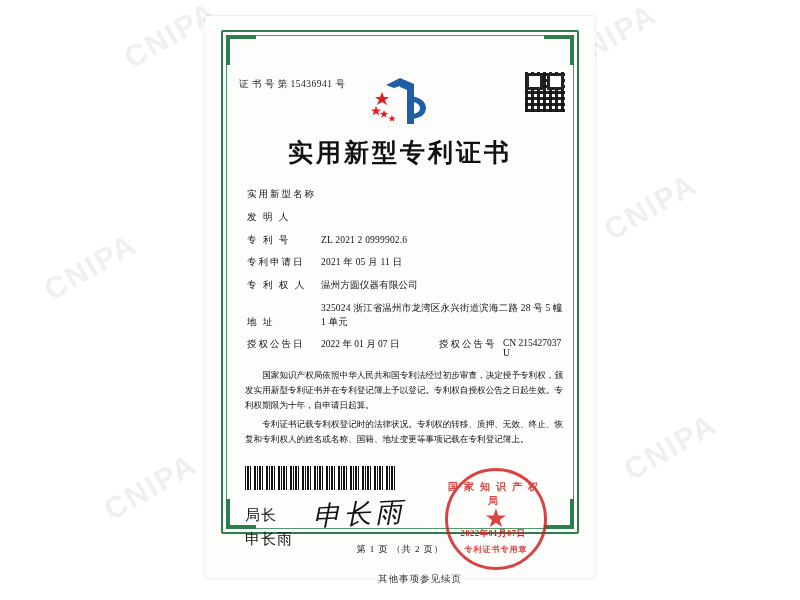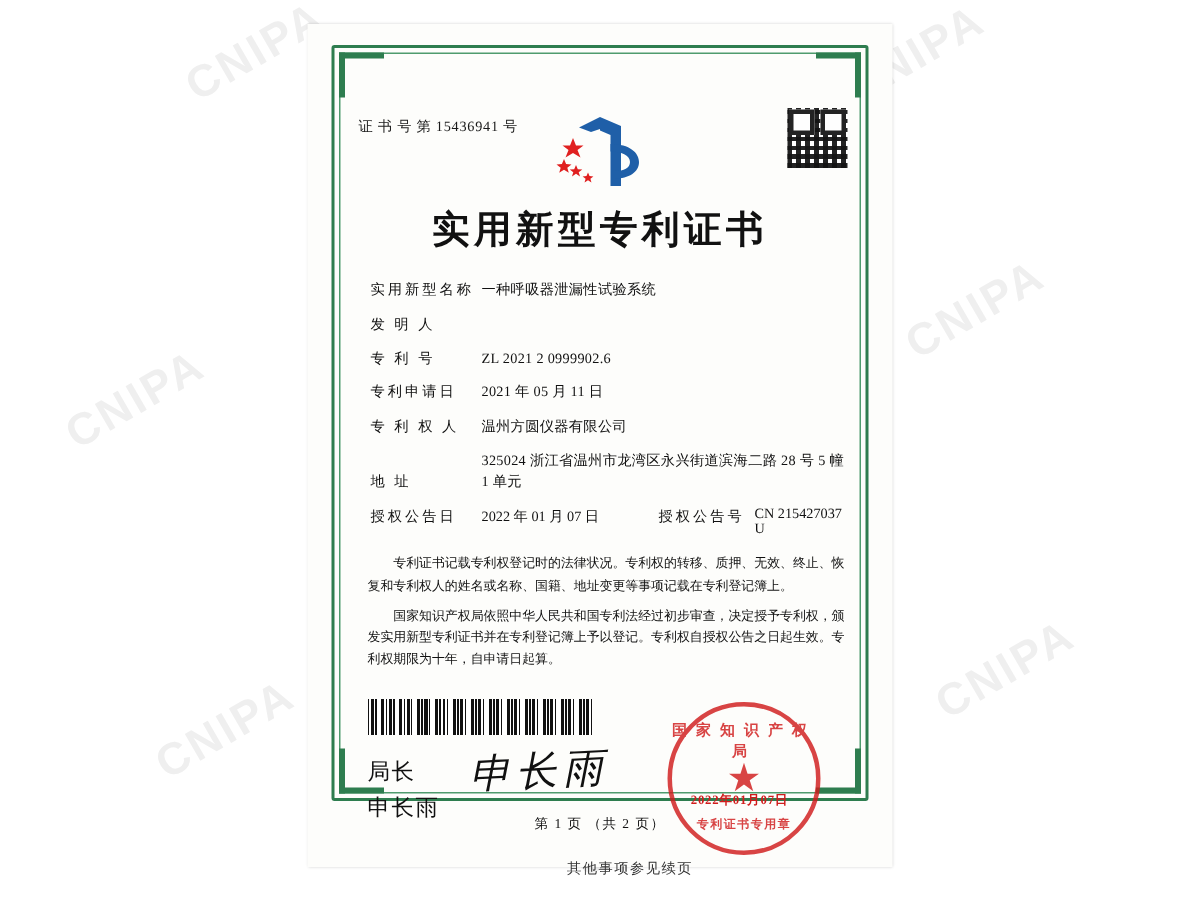--- a/index.html
+++ b/index.html
@@ -350,21 +350,20 @@
         <polygon points="38,39 39,41.4 41.6,41.6 39.6,43.2 40.3,45.6 38,44.2 35.7,45.6 36.4,43.2 34.4,41.6 37,41.4" fill="#e02020"></polygon>
       </svg>
     </div>
 
     <div id="title">实用新型专利证书</div>
 
     <div class="fields">
 
       <div class="row">
         <div class="label">实用新型名称</div>
-        <div class="value">一种呼吸器泄漏性试验系统</div>
       </div>
 
       <div class="row">
         <div class="label">发 明 人</div>
       </div>
 
       <div class="row">
         <div class="label">专 利 号</div>
         <div class="value">ZL 2021 2 0999902.6</div>
       </div>
@@ -387,22 +386,22 @@
       <div class="dual">
         <div class="lab">授权公告日</div>
         <div class="val">2022 年 01 月 07 日</div>
         <div class="lab2">授权公告号</div>
         <div class="val2">CN 215427037 U</div>
       </div>
 
     </div>
 
     <div class="paras">
+      <p>国家知识产权局依照中华人民共和国专利法经过初步审查，决定授予专利权，颁发实用新型专利证书并在专利登记簿上予以登记。专利权自授权公告之日起生效。专利权期限为十年，自申请日起算。</p>
       <p>专利证书记载专利权登记时的法律状况。专利权的转移、质押、无效、终止、恢复和专利权人的姓名或名称、国籍、地址变更等事项记载在专利登记簿上。</p>
-      <p>国家知识产权局依照中华人民共和国专利法经过初步审查，决定授予专利权，颁发实用新型专利证书并在专利登记簿上予以登记。专利权自授权公告之日起生效。专利权期限为十年，自申请日起算。</p>
     </div>
 
     <div id="barcode"></div>
 
     <div id="sig-label">
       <div>局长</div>
       <div>申长雨</div>
     </div>
 
     <div id="sig-script">申长雨</div>

